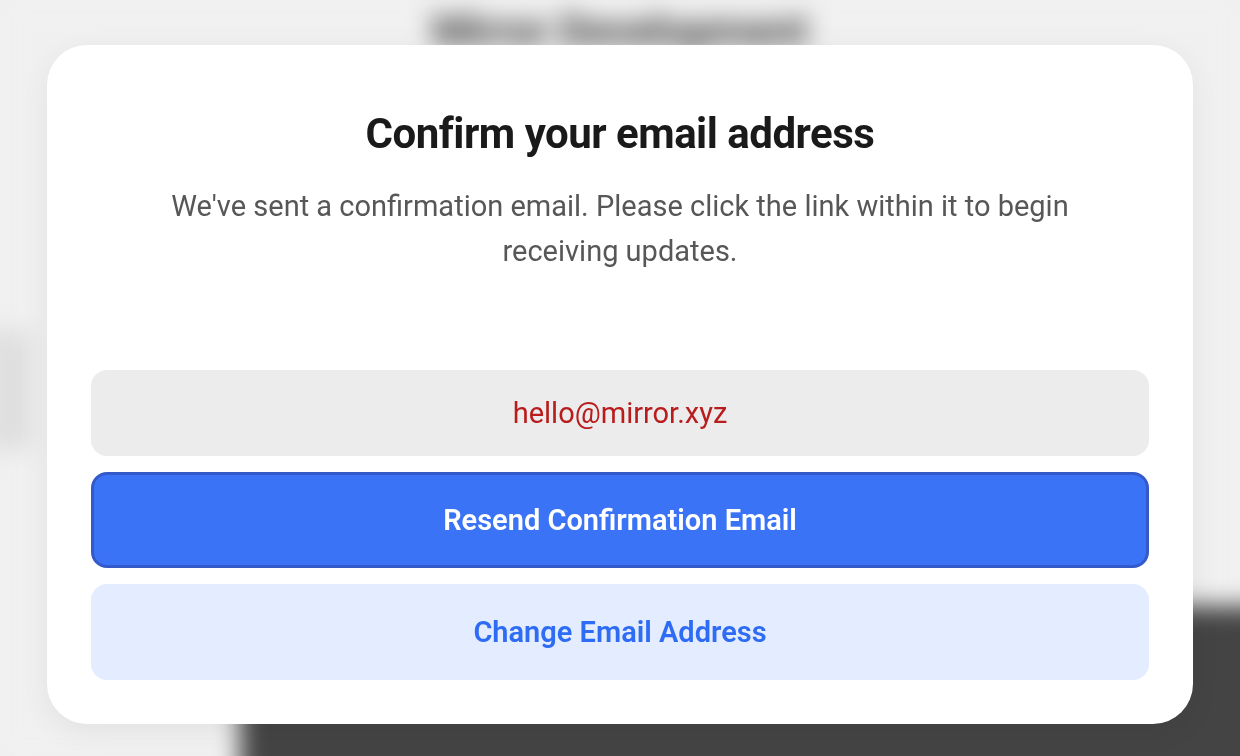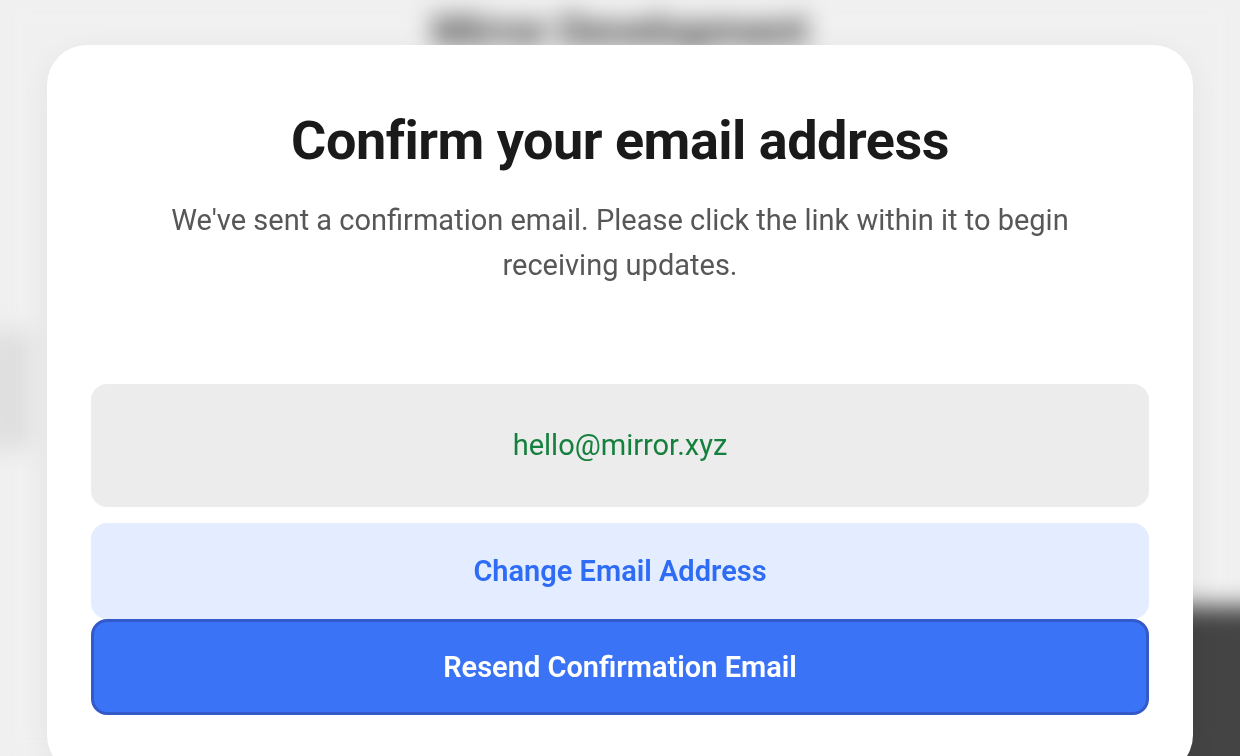--- a/index.html
+++ b/index.html
@@ -57,21 +57,21 @@
       left: 47px;
       right: 47px;
       top: 45px;
       background: #ffffff;
       border-radius: 40px;
       padding: 64px 44px 44px 44px;
       box-shadow: 0 8px 30px rgba(0,0,0,0.06);
     }
 
     .modal-title {
-      font-size: 54px;
+      font-size: 42px;
       font-weight: 700;
       color: #1a1a1a;
       text-align: center;
       margin-bottom: 26px;
       letter-spacing: -0.5px;
     }
 
     .modal-subtitle {
       font-size: 29px;
       font-weight: 400;
@@ -80,23 +80,23 @@
       line-height: 1.55;
       margin-bottom: 96px;
       padding: 0 28px;
     }
 
     .email-field {
       width: 100%;
       background: #ececec;
       border: none;
       border-radius: 16px;
-      height: 123px;
+      height: 86px;
       font-size: 29px;
-      color: #15803d;
+      color: #b91c1c;
       text-align: center;
       margin-bottom: 16px;
       font-family: inherit;
     }
 
     .btn {
       width: 100%;
       height: 96px;
       border-radius: 16px;
       font-size: 29px;
@@ -130,16 +130,16 @@
   <div class="backdrop-block-left"></div>
   <div class="backdrop-block-bottom"></div>
 </div>
 
 <div class="modal">
   <h1 class="modal-title">Confirm your email address</h1>
   <p class="modal-subtitle">We've sent a confirmation email. Please click the link within it to begin receiving updates.</p>
 
   <input type="text" class="email-field" readonly="" value="hello@mirror.xyz" style="">
 
+  <button class="btn btn-primary">Resend Confirmation Email</button>
+
   <button class="btn btn-secondary">Change Email Address</button>
-
-  <button class="btn btn-primary">Resend Confirmation Email</button>
 </div>
 
 </body></html>

